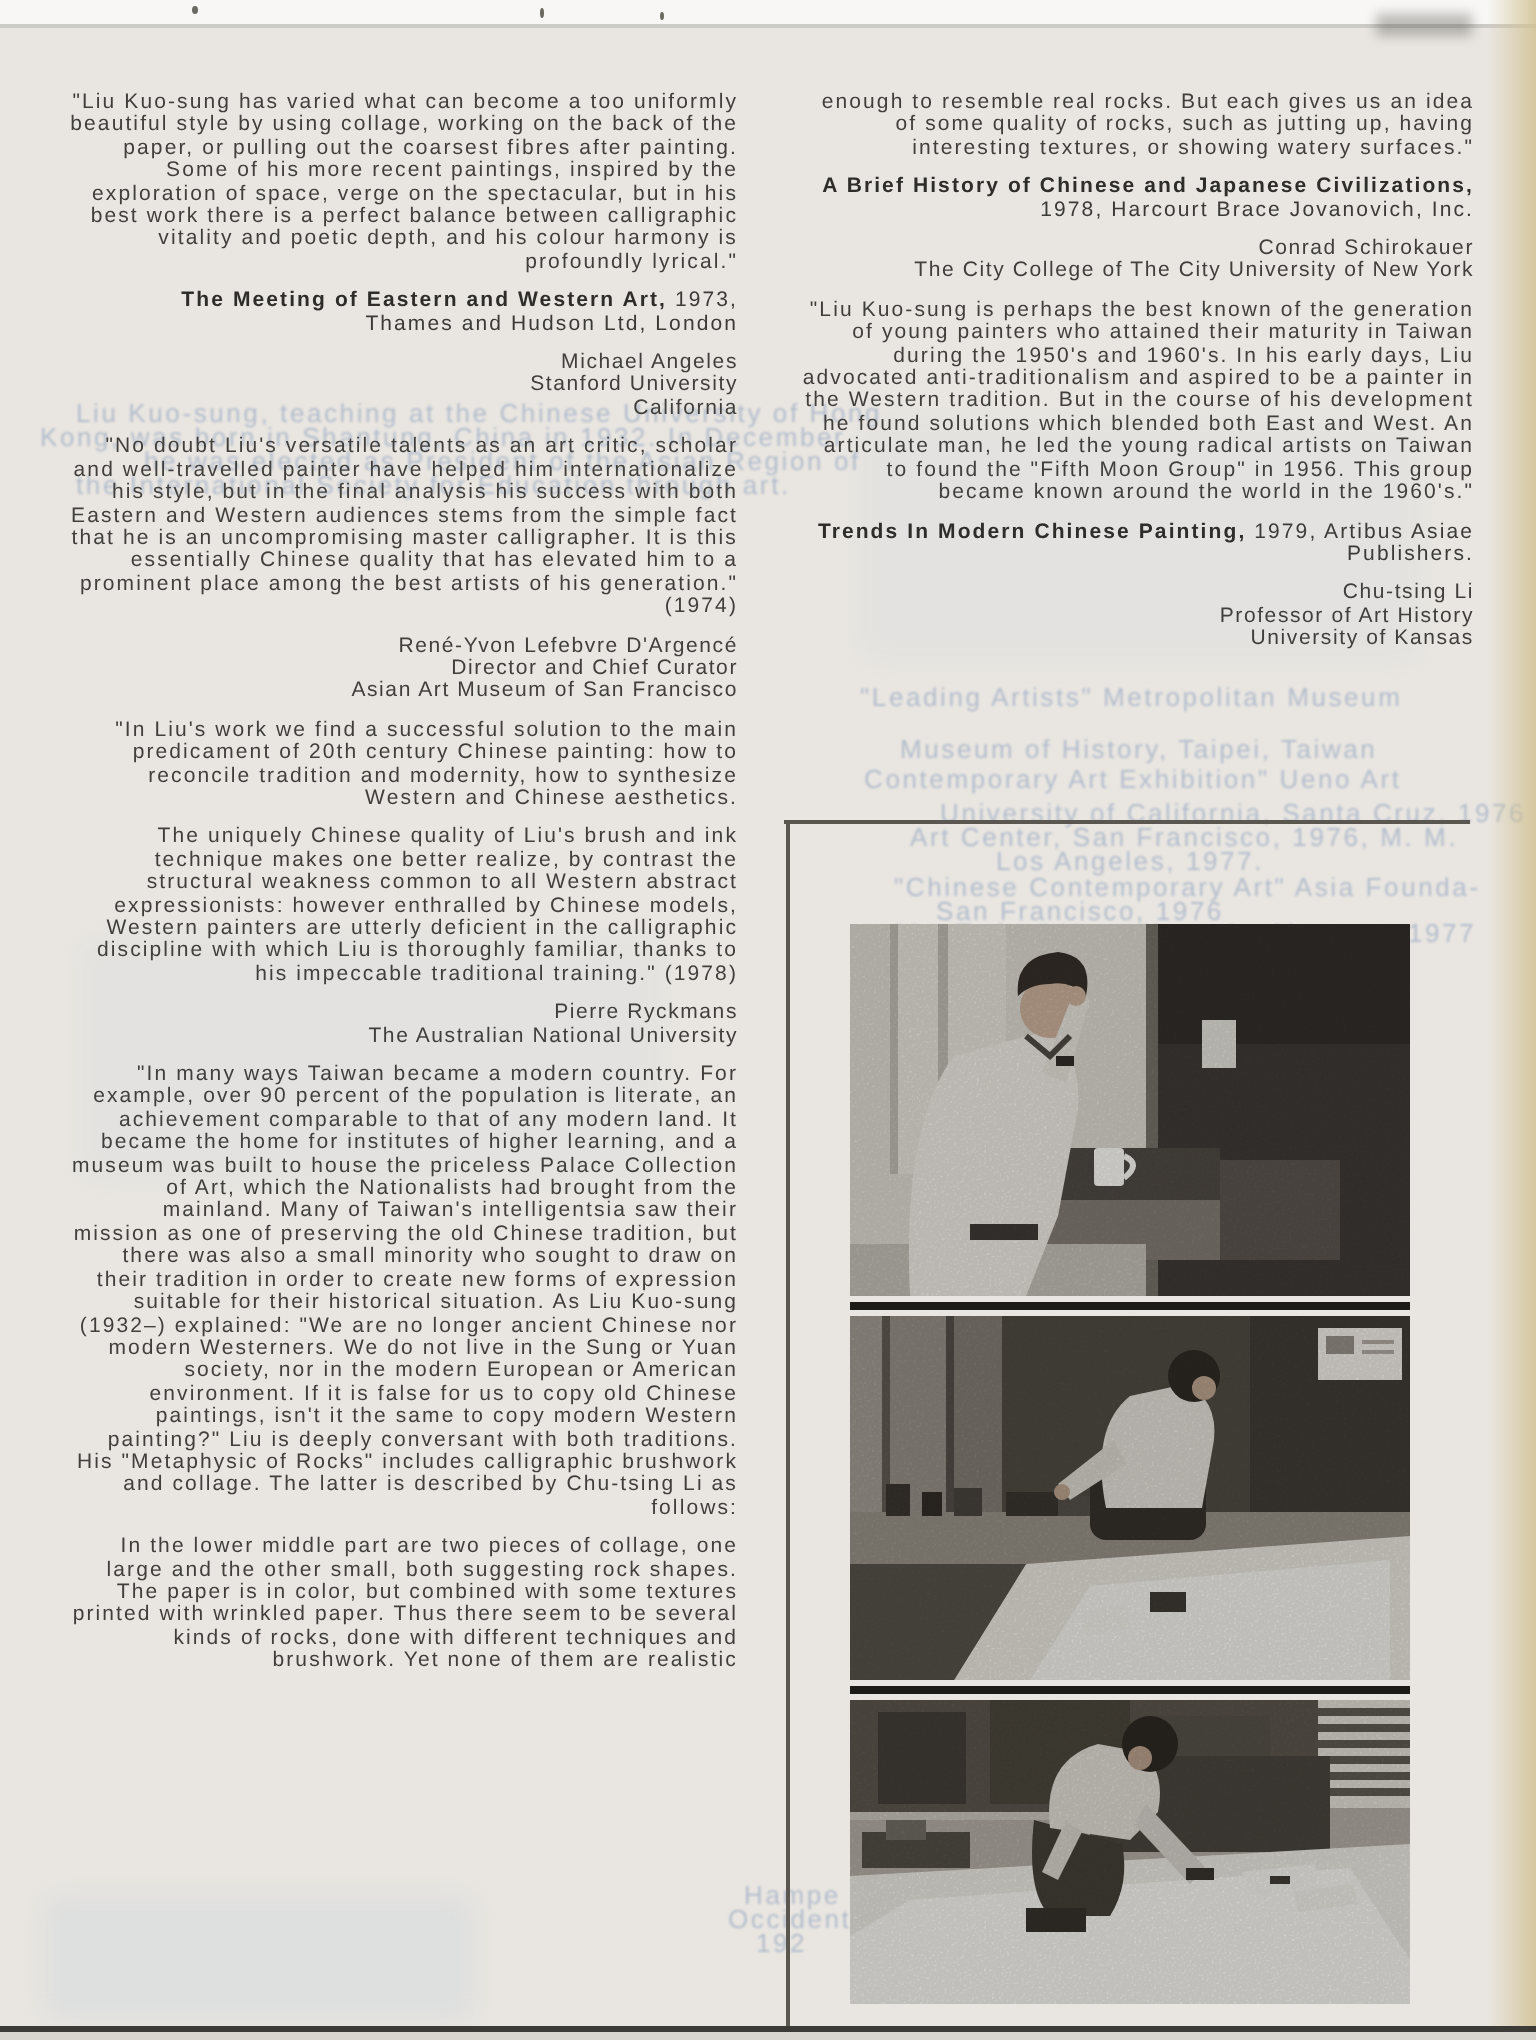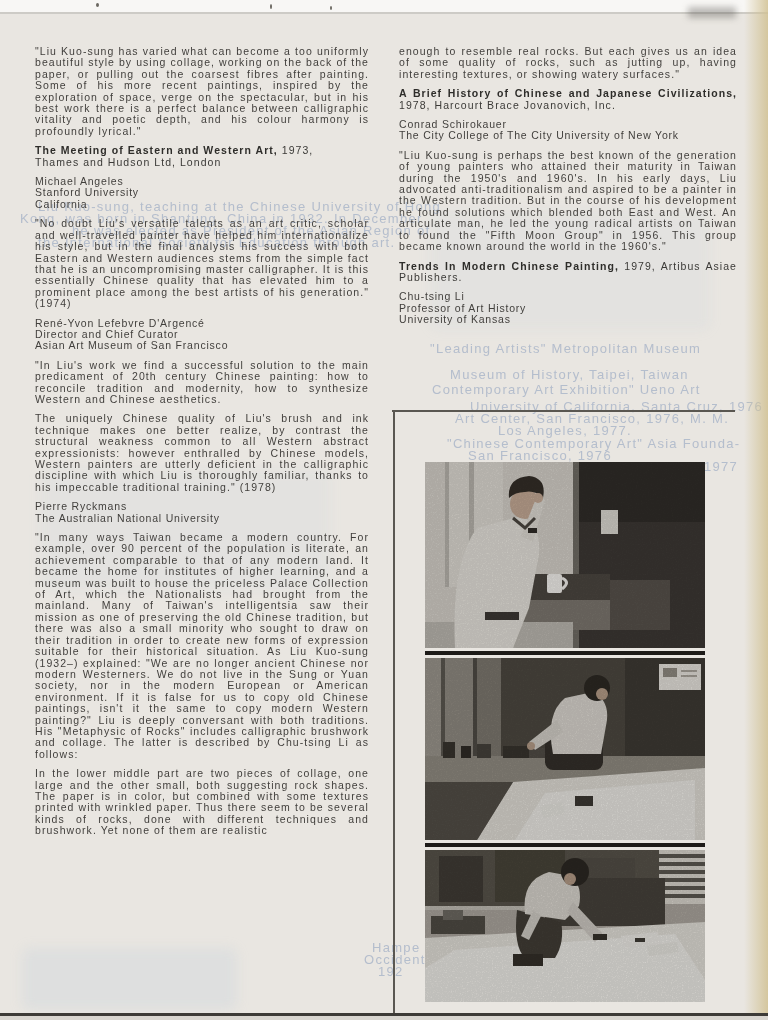--- a/index.html
+++ b/index.html
@@ -19,21 +19,21 @@
   .bleed-patch{position:absolute;background:rgba(172,192,218,.18);filter:blur(6px);z-index:0;border-radius:8px;}
 
   
   .col{
     position:absolute;top:46px;z-index:3;
     font-size:10.5px;line-height:11.4px;letter-spacing:1.05px;
     color:#413f3c;text-align:justify;
   }
   #left-col{left:35px;width:334px;}
   #right-col{left:399px;width:338px;}
-  .col p{margin:0 0 8px 0;}
+  .col p{margin:0 0 8px 0;text-align:right;}
   .quote{}
   .ref{white-space:pre-line;color:#3b3a37;}
   .ref b{font-weight:bold;color:#2e2d2a;}
   .attr{white-space:pre-line;text-align:left;letter-spacing:0.8px;}
   .indent{margin-left:22px;margin-right:8px;}
   .indent-r{margin-left:16px;}
 
   
   .box-top-rule{position:absolute;left:392px;top:410px;width:343px;height:2px;background:#5a5751;z-index:2;}
   .box-left-rule{position:absolute;left:393px;top:410px;width:2px;height:604px;background:#5a5751;z-index:2;}

